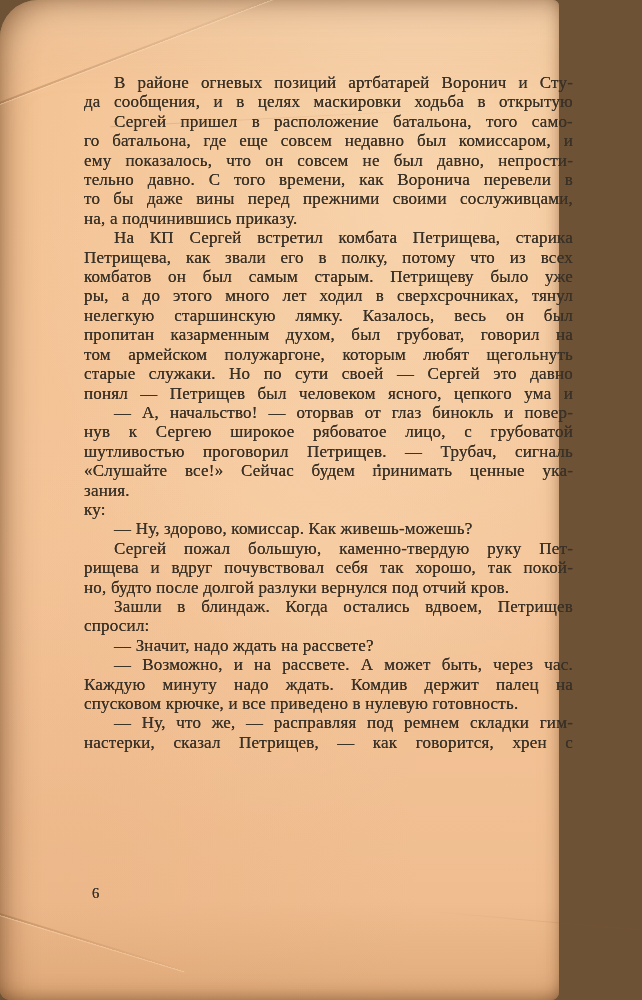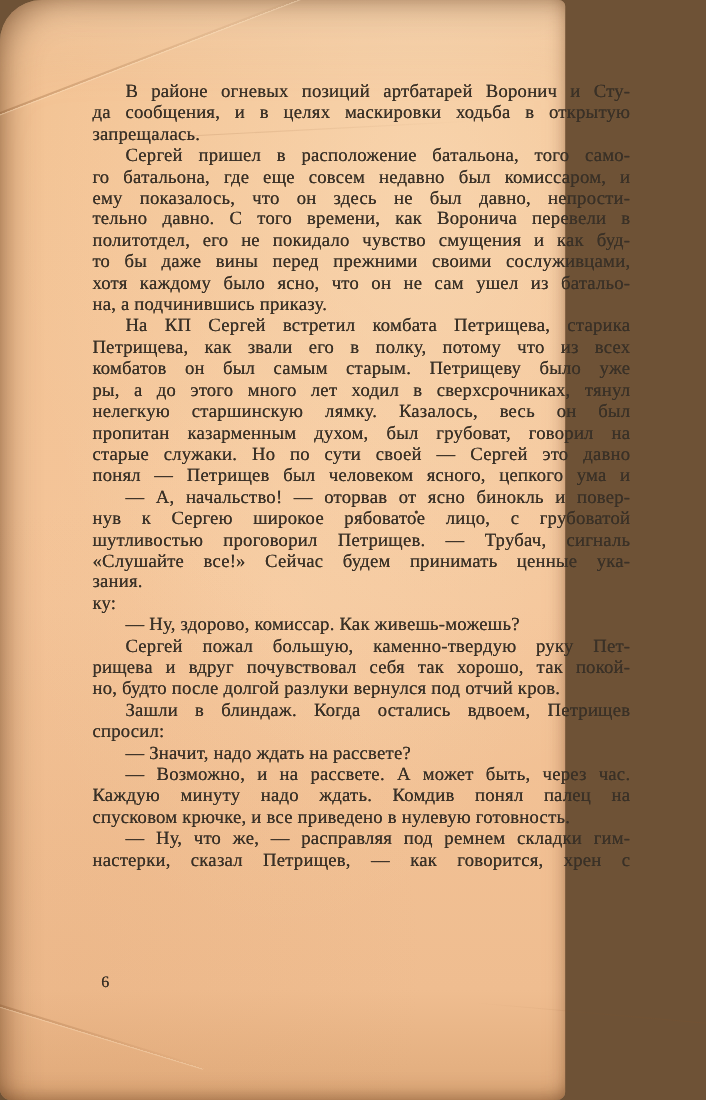--- a/index.html
+++ b/index.html
@@ -1,21 +1,21 @@
 <!DOCTYPE html>
 <html lang="ru"><head>
 <meta charset="utf-8">
 <style>
   html,body{margin:0;padding:0}
   body{
     width:642px;height:1000px;overflow:hidden;
     background:var(--backdrop,#6e5236);
     font-family:"Liberation Serif","DejaVu Serif",serif;
   }
-  .scan{position:relative;width:514px;height:1000px}
+  .scan{position:relative;width:559px;height:1000px}
   .paper{
     position:absolute;inset:0;
     background:
       radial-gradient(120% 90% at 75% 18%, rgba(255,238,210,.38), rgba(255,238,210,0) 60%),
       radial-gradient(90% 60% at 12% 88%, rgba(220,155,105,.16), rgba(220,155,105,0) 70%),
       radial-gradient(60% 40% at 50% 55%, rgba(255,230,195,.15), rgba(255,230,195,0) 75%),
       linear-gradient(180deg,#ecb98a 0%,#f3c394 9%,#f4c498 55%,#efbd90 90%,#e0ab7b 100%);
     border-radius:38px 6px 8px 10px;
     box-shadow:
       inset 18px 14px 34px -18px rgba(92,52,20,.68),
@@ -60,44 +60,42 @@
 <div class="scan">
   <div class="paper">
     <div class="crease crease-tl"></div>
     <div class="crease crease-top"></div>
     <div class="crease crease-bl"></div>
     <div class="crease crease-br"></div>
     <div class="text-block">
         <div class="para">
           <div class="line first">В районе огневых позиций артбатарей Воронич и Сту-</div>
           <div class="line">да сообщения, и в целях маскировки ходьба в открытую</div>
-          <div class="line last">запрещалась.</div>
         </div>
         <div class="para">
           <div class="line first">Сергей пришел в расположение батальона, того само-</div>
           <div class="line">го батальона, где еще совсем недавно был комиссаром, и</div>
-          <div class="line">ему показалось, что он здесь не был давно, непрости-</div>
+          <div class="line">ему показалось, что он совсем не был давно, непрости-</div>
           <div class="line">тельно давно. С того времени, как Воронича перевели в</div>
-          <div class="line">политотдел, его не покидало чувство смущения и как буд-</div>
           <div class="line">то бы даже вины перед прежними своими сослуживцами,</div>
-          <div class="line">хотя каждому было ясно, что он не сам ушел из батальо-</div>
           <div class="line last">на, а подчинившись приказу.</div>
         </div>
         <div class="para">
           <div class="line first">На КП Сергей встретил комбата Петрищева, старика</div>
           <div class="line">Петрищева, как звали его в полку, потому что из всех</div>
           <div class="line">комбатов он был самым старым. Петрищеву было уже</div>
           <div class="line">ры, а до этого много лет ходил в сверхсрочниках, тянул</div>
           <div class="line">нелегкую старшинскую лямку. Казалось, весь он был</div>
           <div class="line">пропитан казарменным духом, был грубоват, говорил на</div>
+          <div class="line">том армейском полужаргоне, которым любят щегольнуть</div>
           <div class="line">старые служаки. Но по сути своей — Сергей это давно</div>
           <div class="line">понял — Петрищев был человеком ясного, цепкого ума и</div>
         </div>
         <div class="para">
-          <div class="line first">— А, начальство! — оторвав от ясно бинокль и повер-</div>
+          <div class="line first">— А, начальство! — оторвав от глаз бинокль и повер-</div>
           <div class="line">нув к Сергею широкое рябоватое лицо, с грубоватой</div>
           <div class="line">шутливостью проговорил Петрищев. — Трубач, сигналь</div>
           <div class="line">«Слушайте все!» Сейчас будем принимать ценные ука-</div>
           <div class="line last">зания.</div>
         </div>
         <div class="para">
           <div class="line last">ку:</div>
         </div>
         <div class="para">
           <div class="line first last">— Ну, здорово, комиссар. Как живешь-можешь?</div>
@@ -109,21 +107,21 @@
         </div>
         <div class="para">
           <div class="line first">Зашли в блиндаж. Когда остались вдвоем, Петрищев</div>
           <div class="line last">спросил:</div>
         </div>
         <div class="para">
           <div class="line first last">— Значит, надо ждать на рассвете?</div>
         </div>
         <div class="para">
           <div class="line first">— Возможно, и на рассвете. А может быть, через час.</div>
-          <div class="line">Каждую минуту надо ждать. Комдив понял палец на</div>
+          <div class="line">Каждую минуту надо ждать. Комдив держит палец на</div>
           <div class="line last">спусковом крючке, и все приведено в нулевую готовность.</div>
         </div>
         <div class="para">
           <div class="line first">— Ну, что же, — расправляя под ремнем складки гим-</div>
           <div class="line">настерки, сказал Петрищев, — как говорится, хрен с</div>
         </div>
       </div>
     <div class="speck"></div>
     <div class="page-number">6</div>
   </div>

